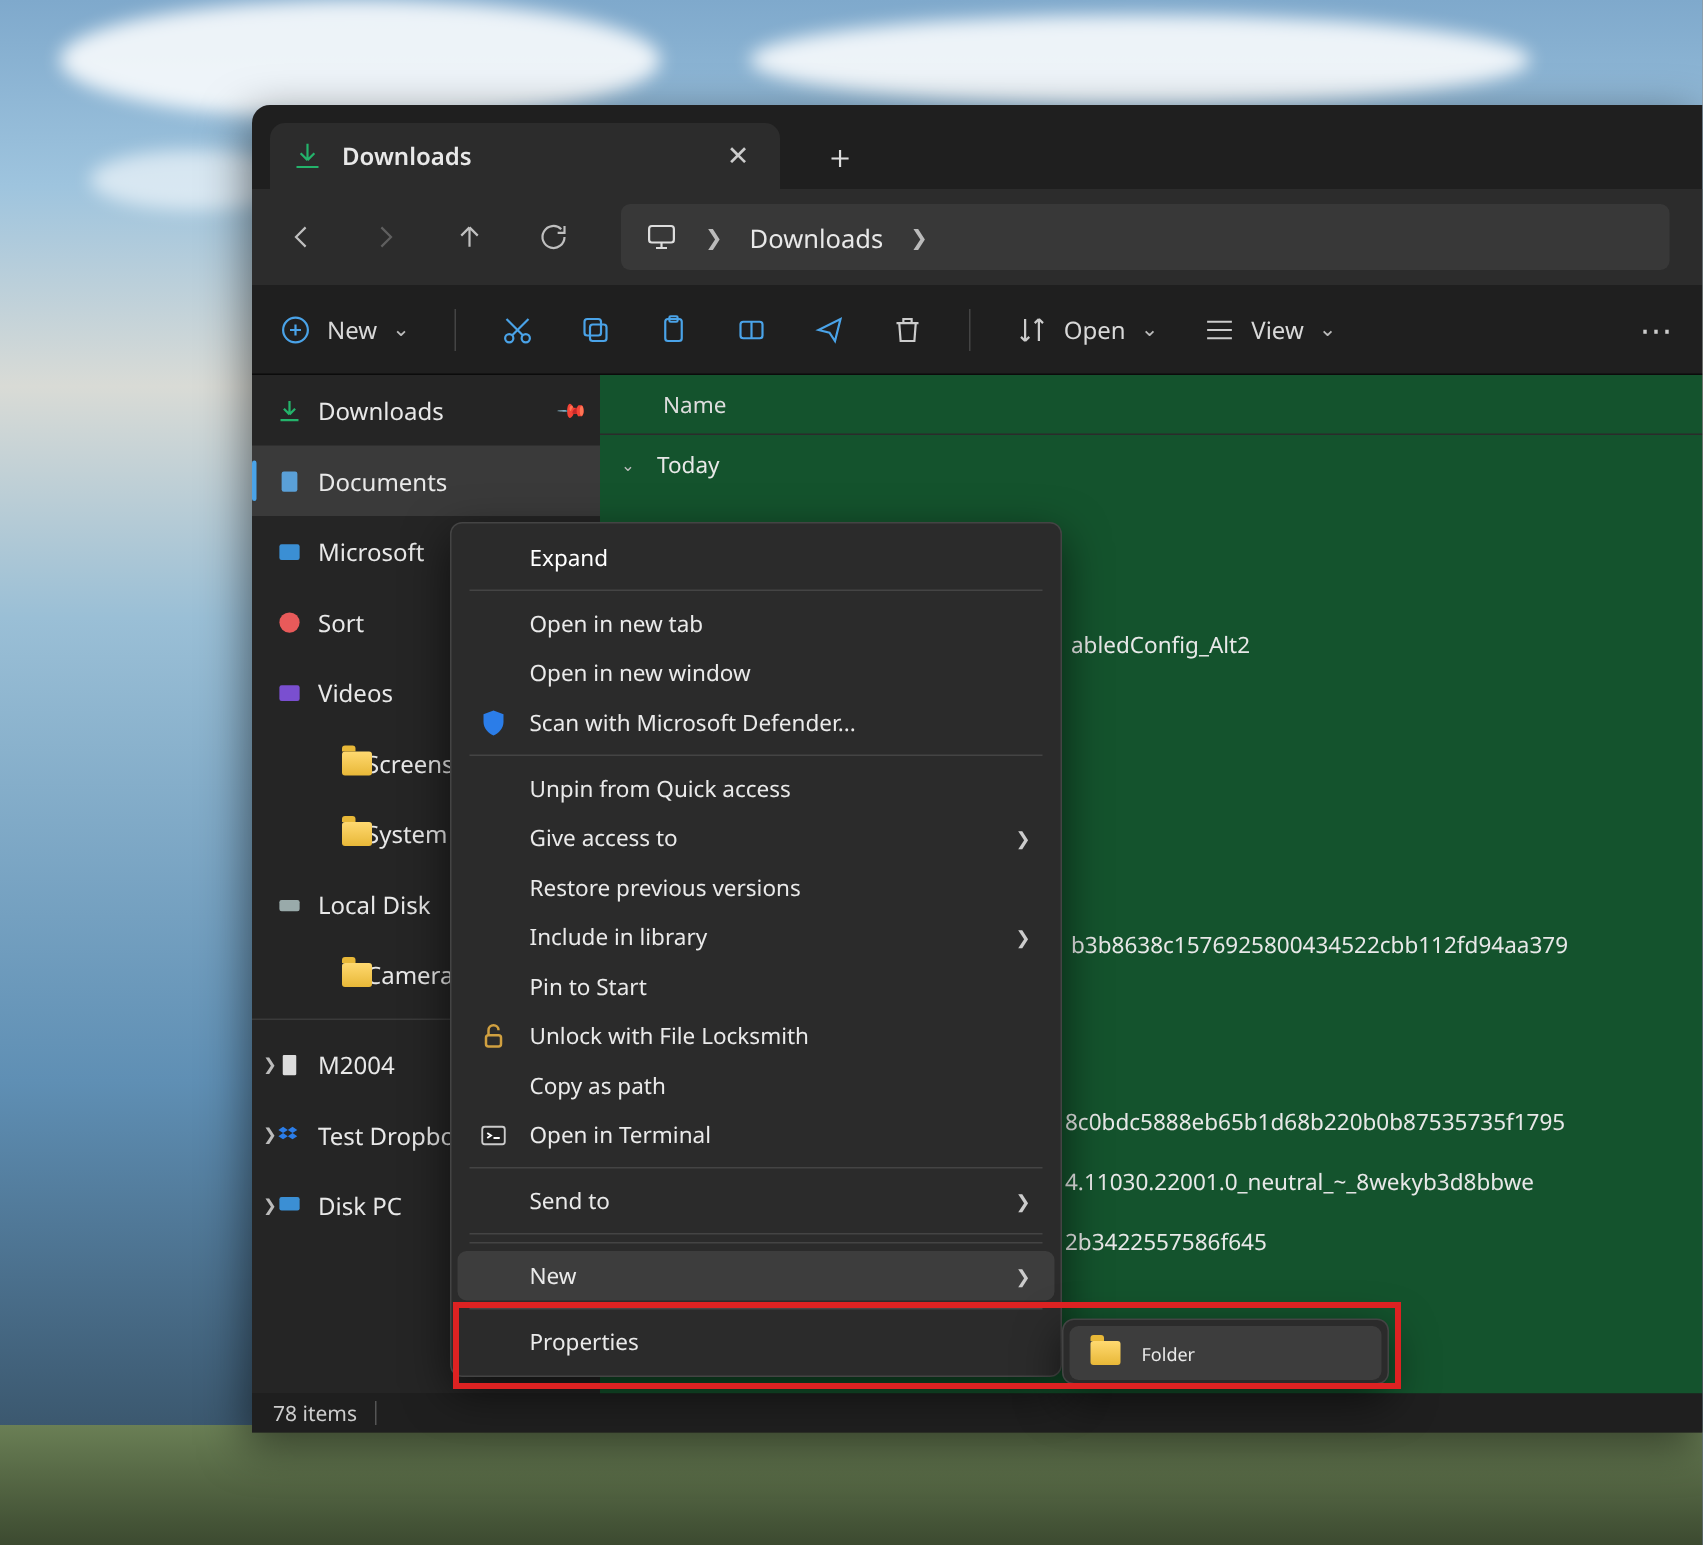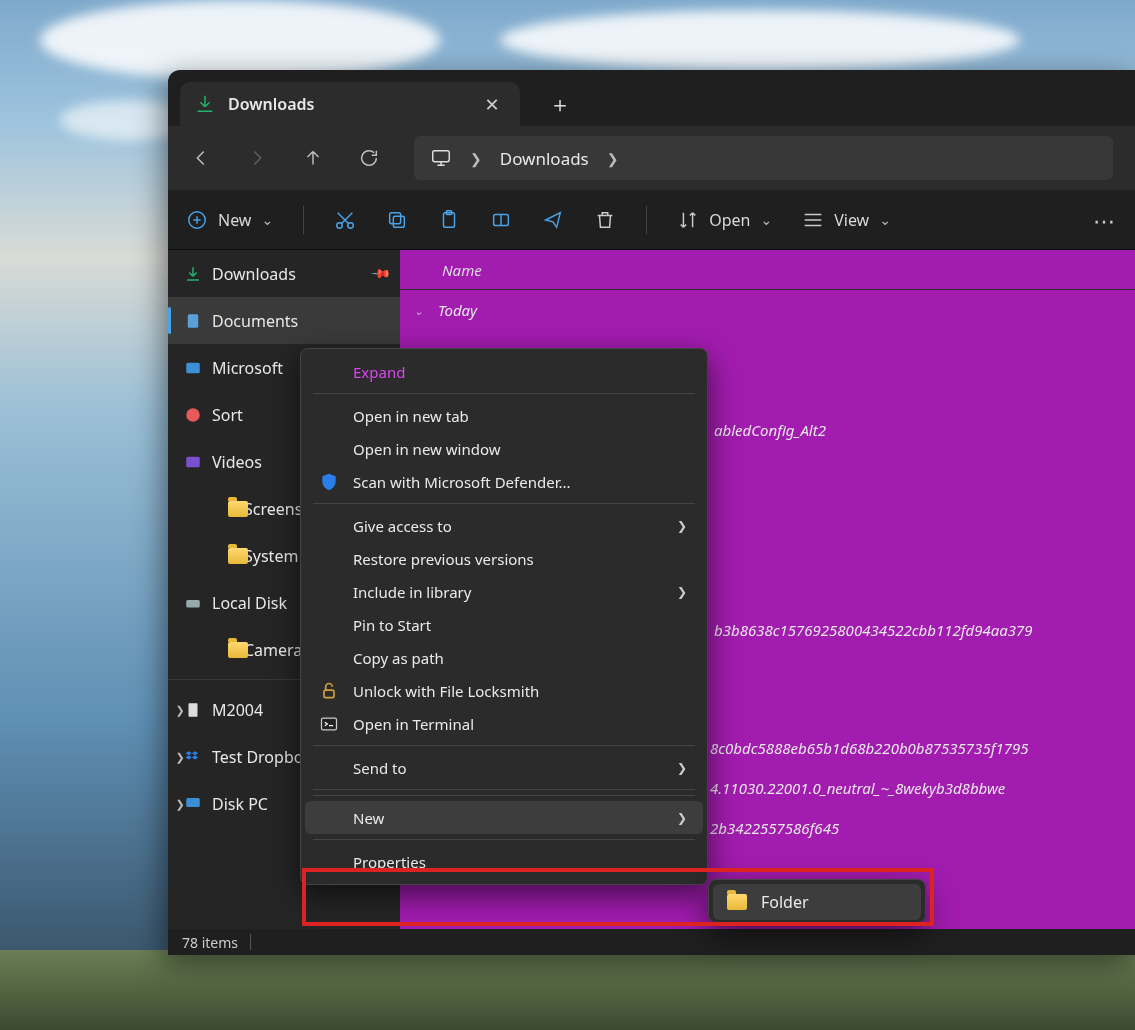--- a/index.html
+++ b/index.html
@@ -50,42 +50,42 @@
   .side-item{height:47px;display:flex;align-items:center;padding:0 10px 0 44px;gap:12px;font-size:16px;color:#e8e8e8;position:relative;}
   .side-item.top{padding-left:44px;}
   .side-item .pin{margin-left:auto;font-size:13px;color:#999;transform:rotate(45deg);}
   .side-item.selected{background:#3a3a3a;}
   .side-item.selected::before{content:"";position:absolute;left:0;top:10px;bottom:10px;width:3px;background:#4aa3e8;border-radius:2px;}
   .side-icon{position:absolute;left:16px;width:18px;height:18px;}
   .expand{position:absolute;left:0px;width:24px;text-align:center;font-size:11px;color:#bbb;}
   .side-sep{height:1px;background:#3a3a3a;margin:6px 0;}
 
   
-  .main{flex:1;background:#a21caf;position:relative;overflow:hidden;font-style:italic;}
+  .main{flex:1;background:#14532d;position:relative;overflow:hidden;}
   .col-header{height:40px;display:flex;align-items:center;padding-left:42px;font-size:15px;color:#ddd;border-bottom:1px solid #2b2b2b;}
   .row{height:40px;display:flex;align-items:center;padding-left:14px;font-size:15px;color:#e8e8e8;white-space:nowrap;overflow:hidden;}
   .row .tw{width:14px;margin-right:10px;font-size:11px;color:#bbb;}
   .row .fn{overflow:hidden;text-overflow:ellipsis;}
 
   
   .status{position:absolute;left:0;right:0;bottom:0;height:26px;background:#1f1f1f;display:flex;align-items:center;padding:0 14px;font-size:14px;color:#ccc;}
   .status .sep{width:1px;height:16px;background:#555;margin:0 12px;}
 
   
   .ctx{position:absolute;left:300px;top:348px;width:408px;background:#2b2b2b;border:1px solid #444;border-radius:8px;box-shadow:0 10px 30px rgba(0,0,0,0.6);padding:6px 4px;z-index:50;}
   .ctx-item{height:33px;display:flex;align-items:center;padding:0 16px 0 48px;font-size:15px;color:#eaeaea;border-radius:6px;position:relative;}
-  .ctx-item.disabled{color:#d946ef;text-align:right;}
+  .ctx-item.disabled{color:#ffffff;text-align:right;}
   .ctx-item.hover{background:#3d3d3d;}
   .ctx-item .sub{margin-left:auto;font-size:12px;color:#ccc;}
   .ctx-item .cicon{position:absolute;left:14px;width:20px;height:20px;}
   .ctx-sep{height:1px;background:#444;margin:5px 8px;}
 
   
   .submenu{position:absolute;left:708px;top:879px;width:218px;height:44px;background:#2b2b2b;border:1px solid #444;border-radius:8px;box-shadow:0 10px 30px rgba(0,0,0,0.6);padding:4px;z-index:55;}
-  .sub-item{height:36px;display:flex;align-items:center;padding:0 14px;gap:14px;font-size:16px;color:#eaeaea;border-radius:6px;background:#3d3d3d;}
+  .sub-item{height:36px;display:flex;align-items:center;padding:0 14px;gap:14px;font-size:12px;color:#eaeaea;border-radius:6px;background:#3d3d3d;}
 
   
   .redbox{position:absolute;left:302px;top:868px;width:632px;height:58px;border:4px solid #d22;z-index:60;pointer-events:none;}
 
   
   .folder-ico{width:20px;height:16px;background:linear-gradient(180deg,#ffd970,#e8b838);border-radius:2px;position:relative;}
   .folder-ico::before{content:"";position:absolute;left:0;top:-4px;width:9px;height:4px;background:#e8b838;border-radius:2px 2px 0 0;}
 
   svg{display:block;}
 </style>
@@ -311,43 +311,46 @@
       <span>Open in new window</span>
     </div>
   <div class="ctx-item">
     <svg class="cicon" viewBox="0 0 24 24" style="fill:#2b7de8;">
         <path d="M12 2l8 3v6c0 5-3.5 9-8 11-4.5-2-8-6-8-11V5l8-3z"></path>
       </svg>
     <span>Scan with Microsoft Defender...</span>
   </div>
   <div class="ctx-sep"></div>
   <div class="ctx-item">
+      <span>Unpin from Quick access</span>
+    </div>
+  <div class="ctx-item">
       <span>Give access to</span>
       <span class="sub">❯</span>
     </div>
   <div class="ctx-item">
       <span>Restore previous versions</span>
     </div>
   <div class="ctx-item">
       <span>Include in library</span>
       <span class="sub">❯</span>
     </div>
   <div class="ctx-item">
       <span>Pin to Start</span>
-    </div>
-  <div class="ctx-item">
-      <span>Copy as path</span>
     </div>
   <div class="ctx-item">
     <svg class="cicon" viewBox="0 0 24 24" style="fill:none;stroke:#d0a040;stroke-width:2;">
         <rect x="6" y="11" width="12" height="9" rx="2"></rect>
         <path d="M8 11V7a4 4 0 118 0"></path>
       </svg>
     <span>Unlock with File Locksmith</span>
   </div>
+  <div class="ctx-item">
+      <span>Copy as path</span>
+    </div>
   <div class="ctx-item">
     <svg class="cicon" viewBox="0 0 24 24" style="fill:#222;stroke:#ccc;stroke-width:1.5;">
         <rect x="3" y="5" width="18" height="14" rx="2"></rect>
         <path d="M7 10l3 2-3 2M12 14h5" style="stroke:#fff;"></path>
       </svg>
     <span>Open in Terminal</span>
   </div>
   <div class="ctx-sep"></div>
   <div class="ctx-item">
       <span>Send to</span>

